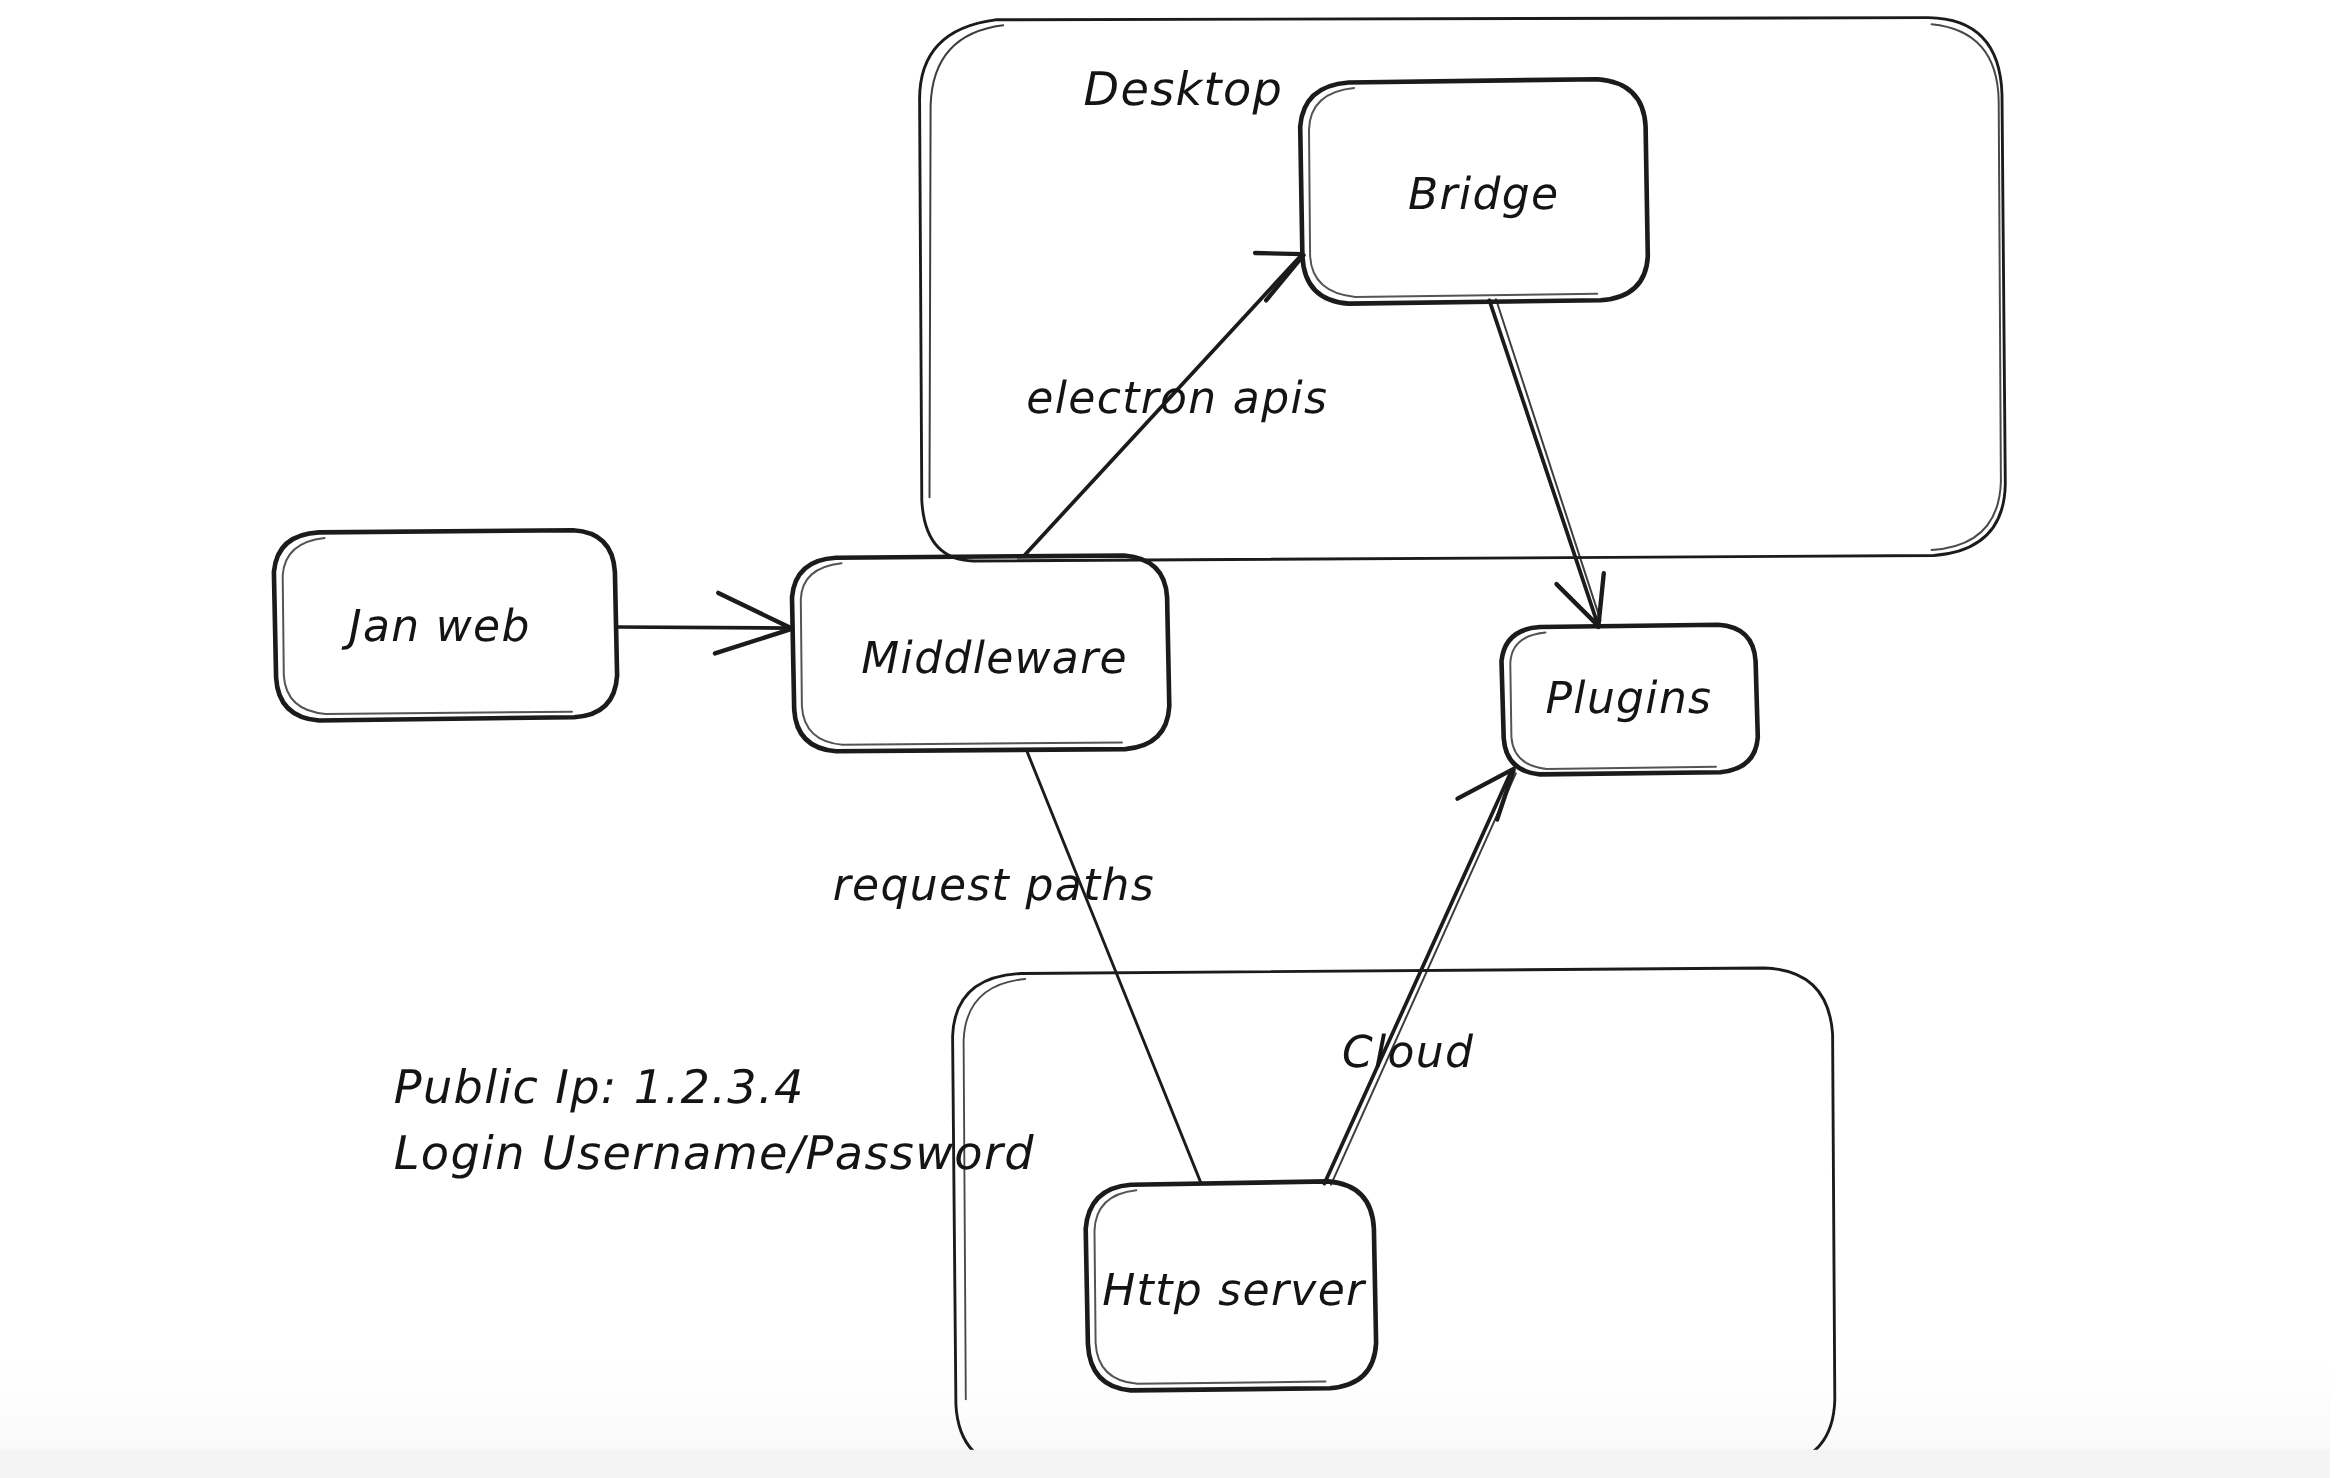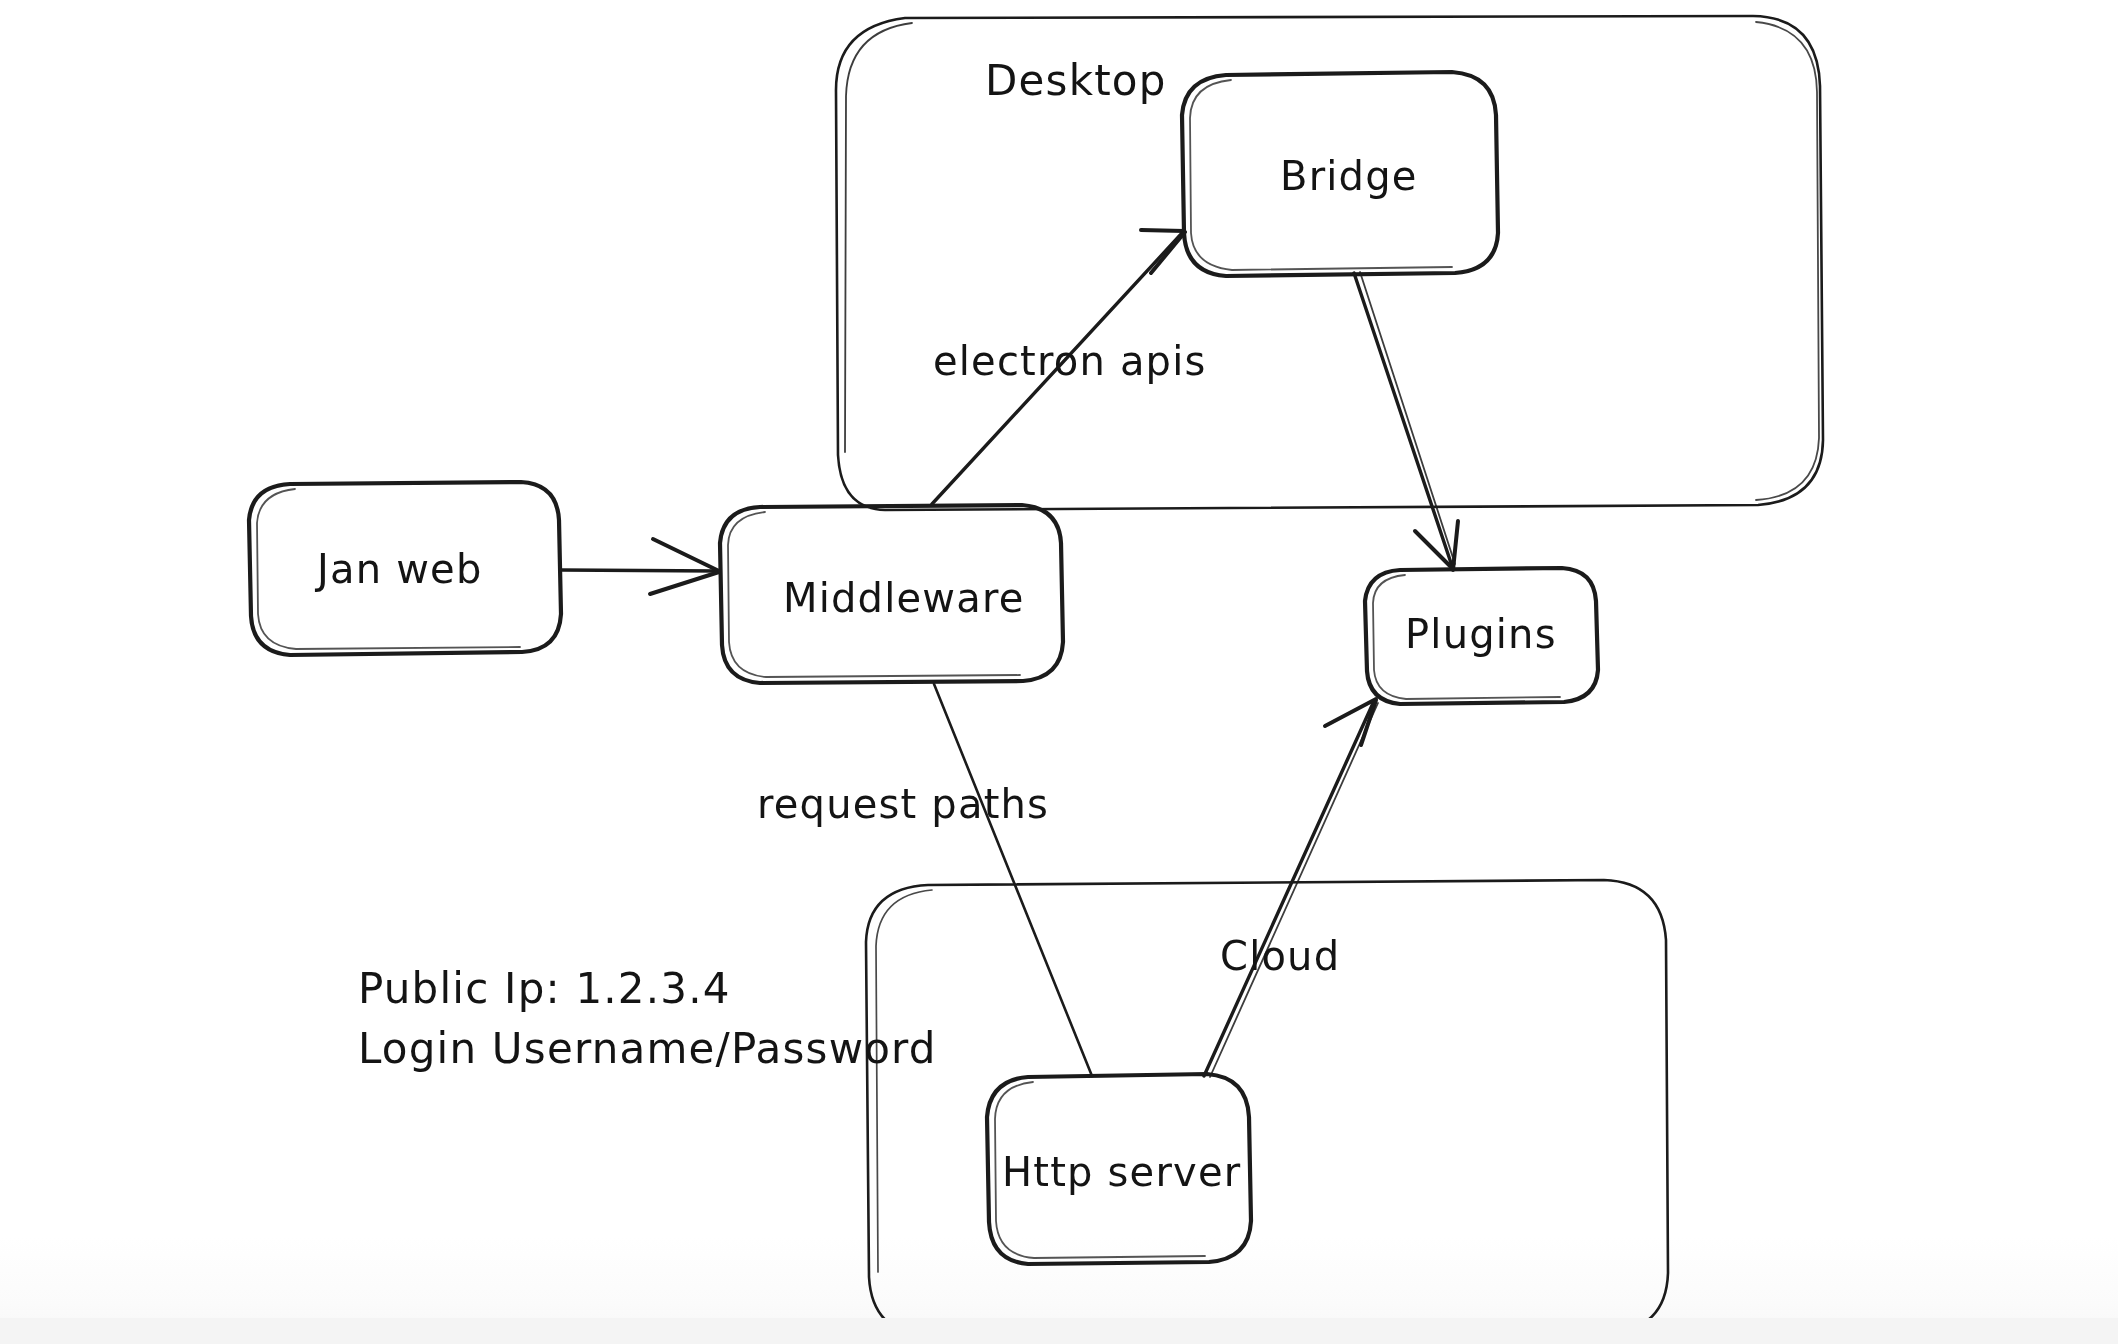--- a/index.html
+++ b/index.html
@@ -11,20 +11,21 @@
     width: 2124px;
     height: 1344px;
     overflow: hidden;
     font-family: "DejaVu Sans", sans-serif;
   }
   #canvas {
     position: relative;
     width: 2118px;
     height: 1344px;
     background: linear-gradient(180deg, #ffffff 0%, #ffffff 92%, #fbfbfb 97%, #f6f6f6 100%);
+    font-style: italic;
   }
   #canvas::after {
     content: "";
     position: absolute;
     left: 0; right: 0; bottom: 0;
     height: 26px;
     background: #f4f4f4;
     pointer-events: none;
   }
   svg#diagram {

